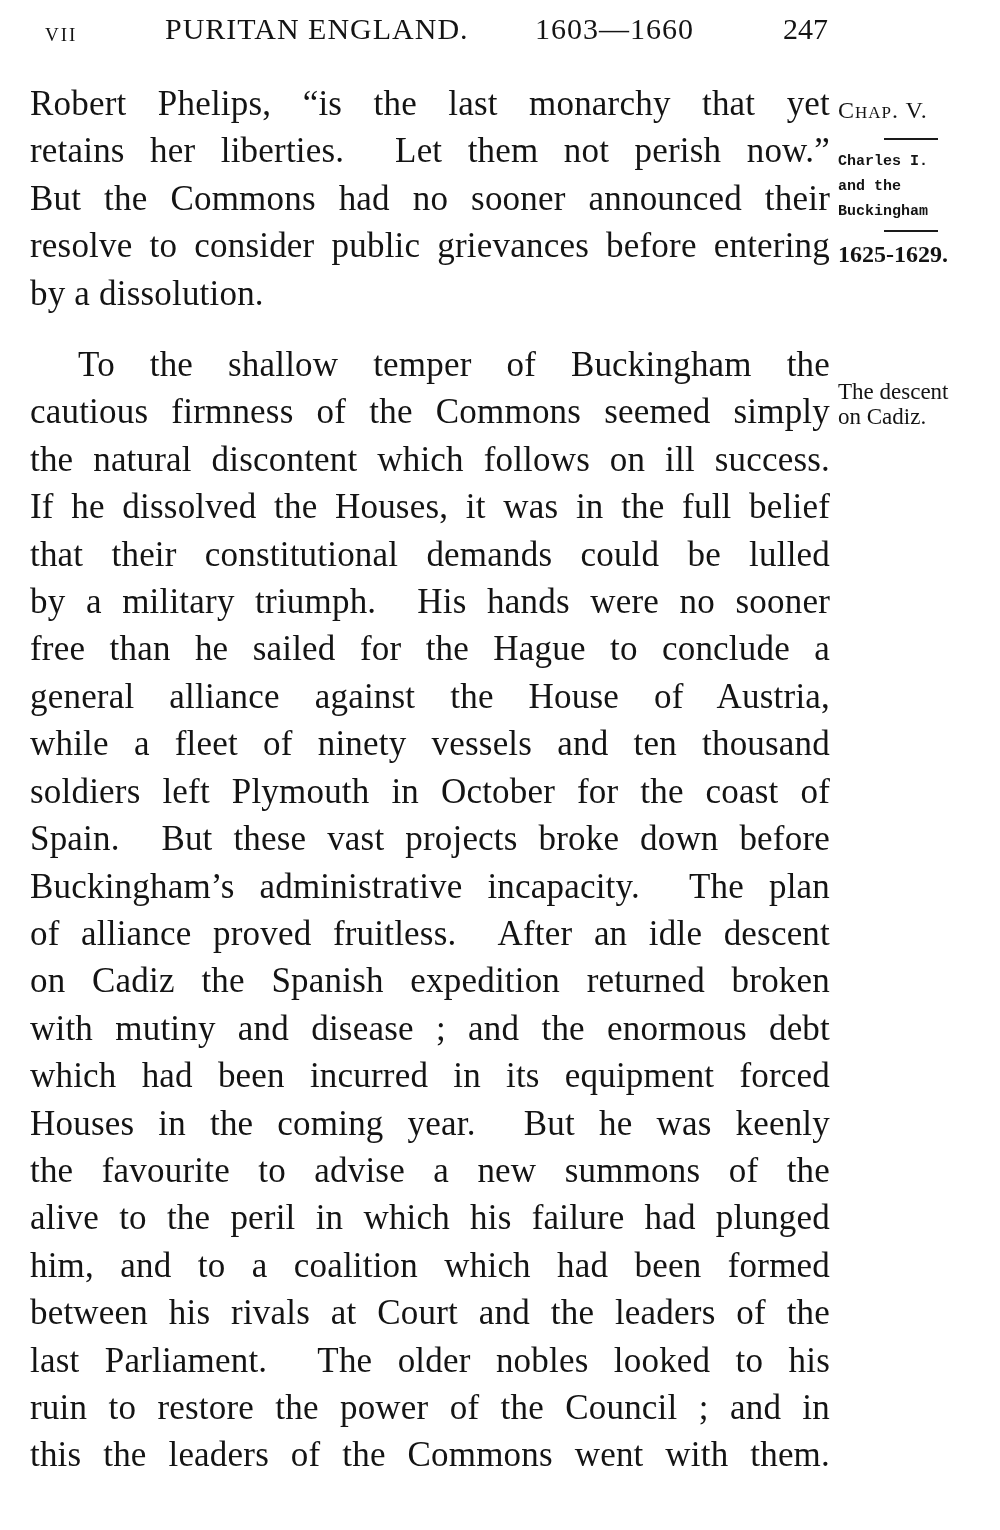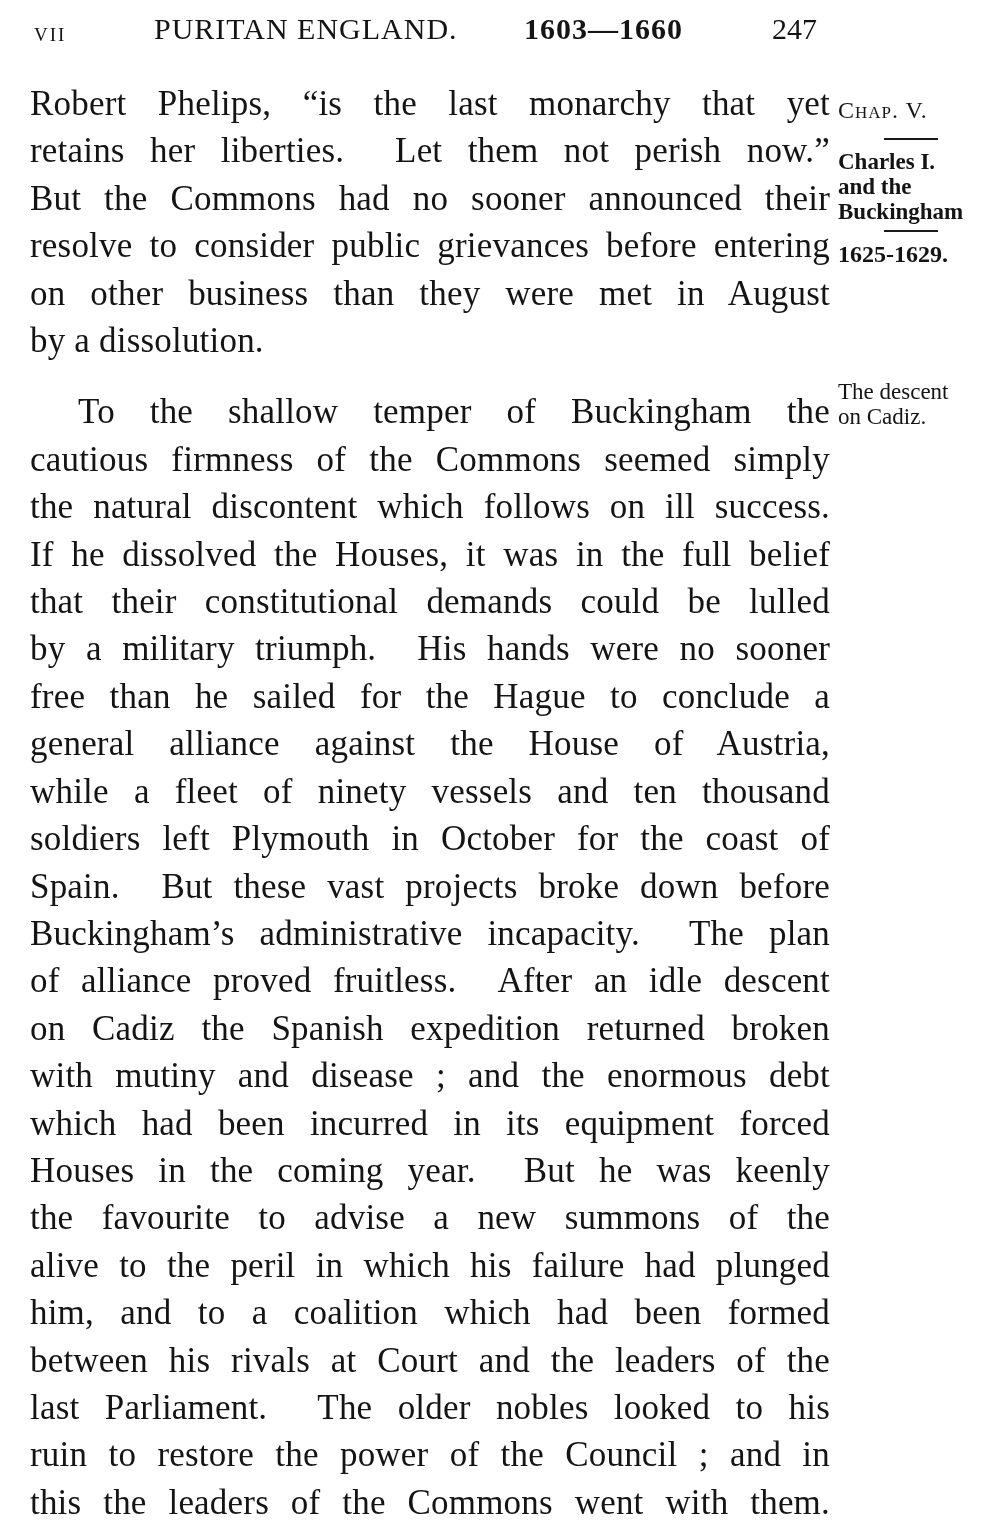--- a/index.html
+++ b/index.html
@@ -10,33 +10,33 @@
     color: #141414;
     overflow: hidden;
   }
   .page {
     position: relative;
     width: 1000px; height: 1530px;
     background: #ffffff;
   }
 
   
-  .runhead { position: absolute; top: 0; left: 4px; width: 844px; height: 60px; }
+  .runhead { position: absolute; top: 0; left: 15px; width: 844px; height: 60px; }
   .chapter-roman {
     position: absolute; left: 30px; top: 17px;
     font-variant: small-caps;
     font-size: 27px; letter-spacing: 2px;
   }
   .head-title {
     position: absolute; left: 150px; top: 12px;
     font-size: 30px; letter-spacing: 1px;
   }
   .head-dates {
     position: absolute; left: 520px; top: 12px;
-    font-size: 30px; letter-spacing: 1px; font-weight: bold;
+    font-size: 30px; letter-spacing: 1px;
   }
   .head-pagenum {
     position: absolute; left: 768px; top: 12px;
     font-size: 30px;
   }
 
   
   .bodytext {
     position: absolute; left: 30px; top: 80px;
     width: 800px;
@@ -67,21 +67,21 @@
   }
   .mn-rule {
     position: absolute; left: 46px; width: 54px; height: 0;
     border-top: 2px solid #1a1a1a;
   }
   .mn-rule-1 { top: 138px; }
   .mn-rule-2 { top: 230px; }
   .mn-heading {
     top: 149px;
     font-weight: bold;
-    font-size: 23px; line-height: 25px;
+    font-size: 15px; line-height: 25px; font-family: Liberation Mono, monospace;
   }
   .mn-years {
     top: 241px;
     font-weight: bold;
     font-size: 24px;
   }
   .mn-sidenote {
     top: 379px;
     font-size: 23px; line-height: 25px;
   }
@@ -96,21 +96,20 @@
     <span class="head-title">PURITAN ENGLAND.</span>
     <span class="head-dates">1603—1660</span>
     <span class="head-pagenum">247</span>
   </div>
 
   <div class="bodytext" id="bodytext">
       <div class="line">Robert Phelips, “is the last monarchy that yet</div>
       <div class="line">retains her liberties.&nbsp; Let them not perish now.”</div>
       <div class="line">But the Commons had no sooner announced their</div>
       <div class="line">resolve to consider public grievances before entering</div>
-      <div class="line">on other business than they were met in August</div>
       <div class="line nojust">by a dissolution.</div>
       <div class="line indent">To the shallow temper of Buckingham the</div>
       <div class="line">cautious firmness of the Commons seemed simply</div>
       <div class="line">the natural discontent which follows on ill success.</div>
       <div class="line">If he dissolved the Houses, it was in the full belief</div>
       <div class="line">that their constitutional demands could be lulled</div>
       <div class="line">by a military triumph.&nbsp; His hands were no sooner</div>
       <div class="line">free than he sailed for the Hague to conclude a</div>
       <div class="line">general alliance against the House of Austria,</div>
       <div class="line">while a fleet of ninety vessels and ten thousand</div>

